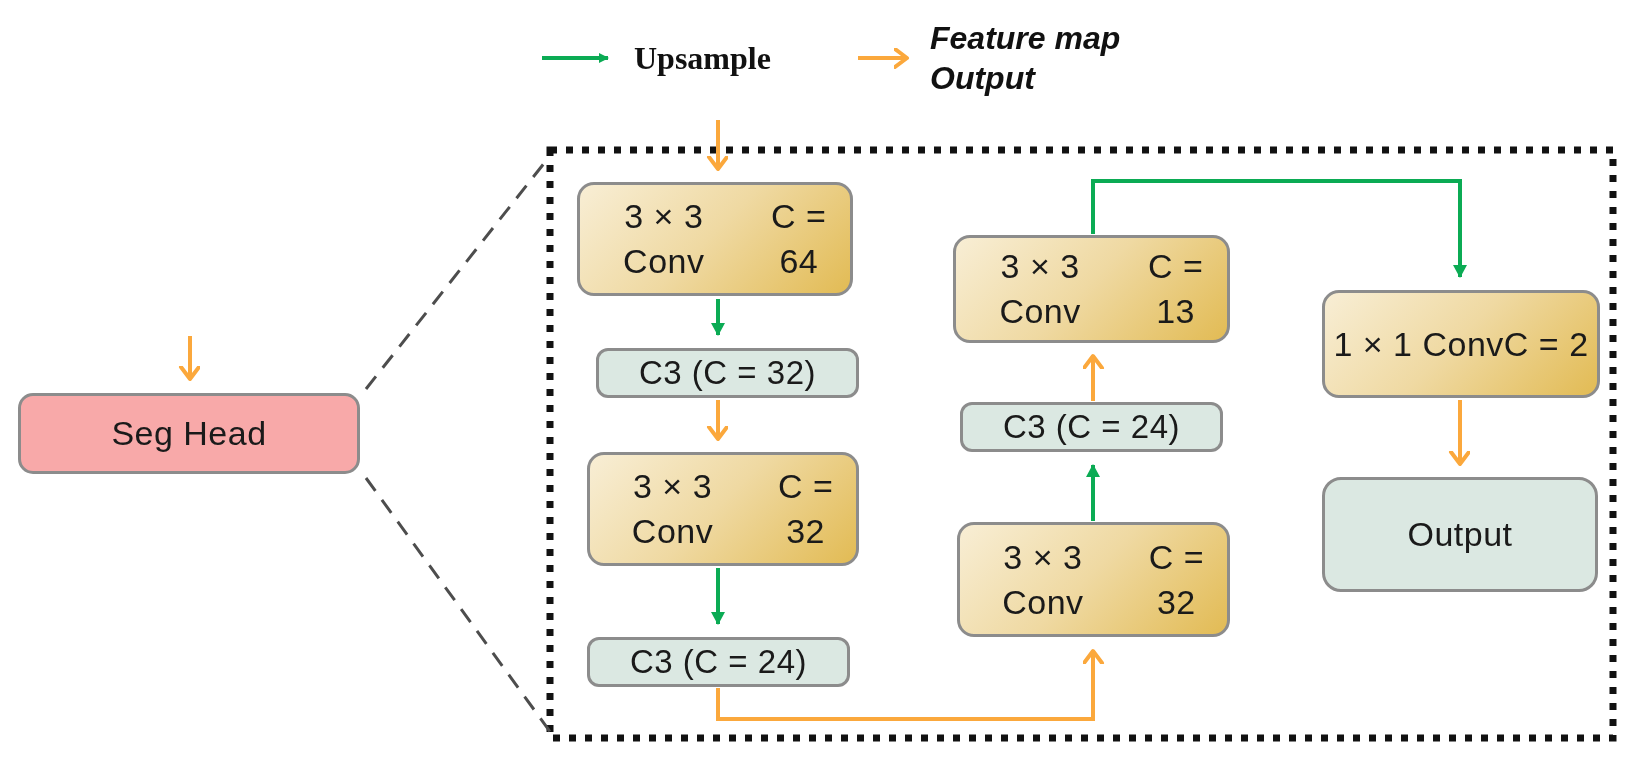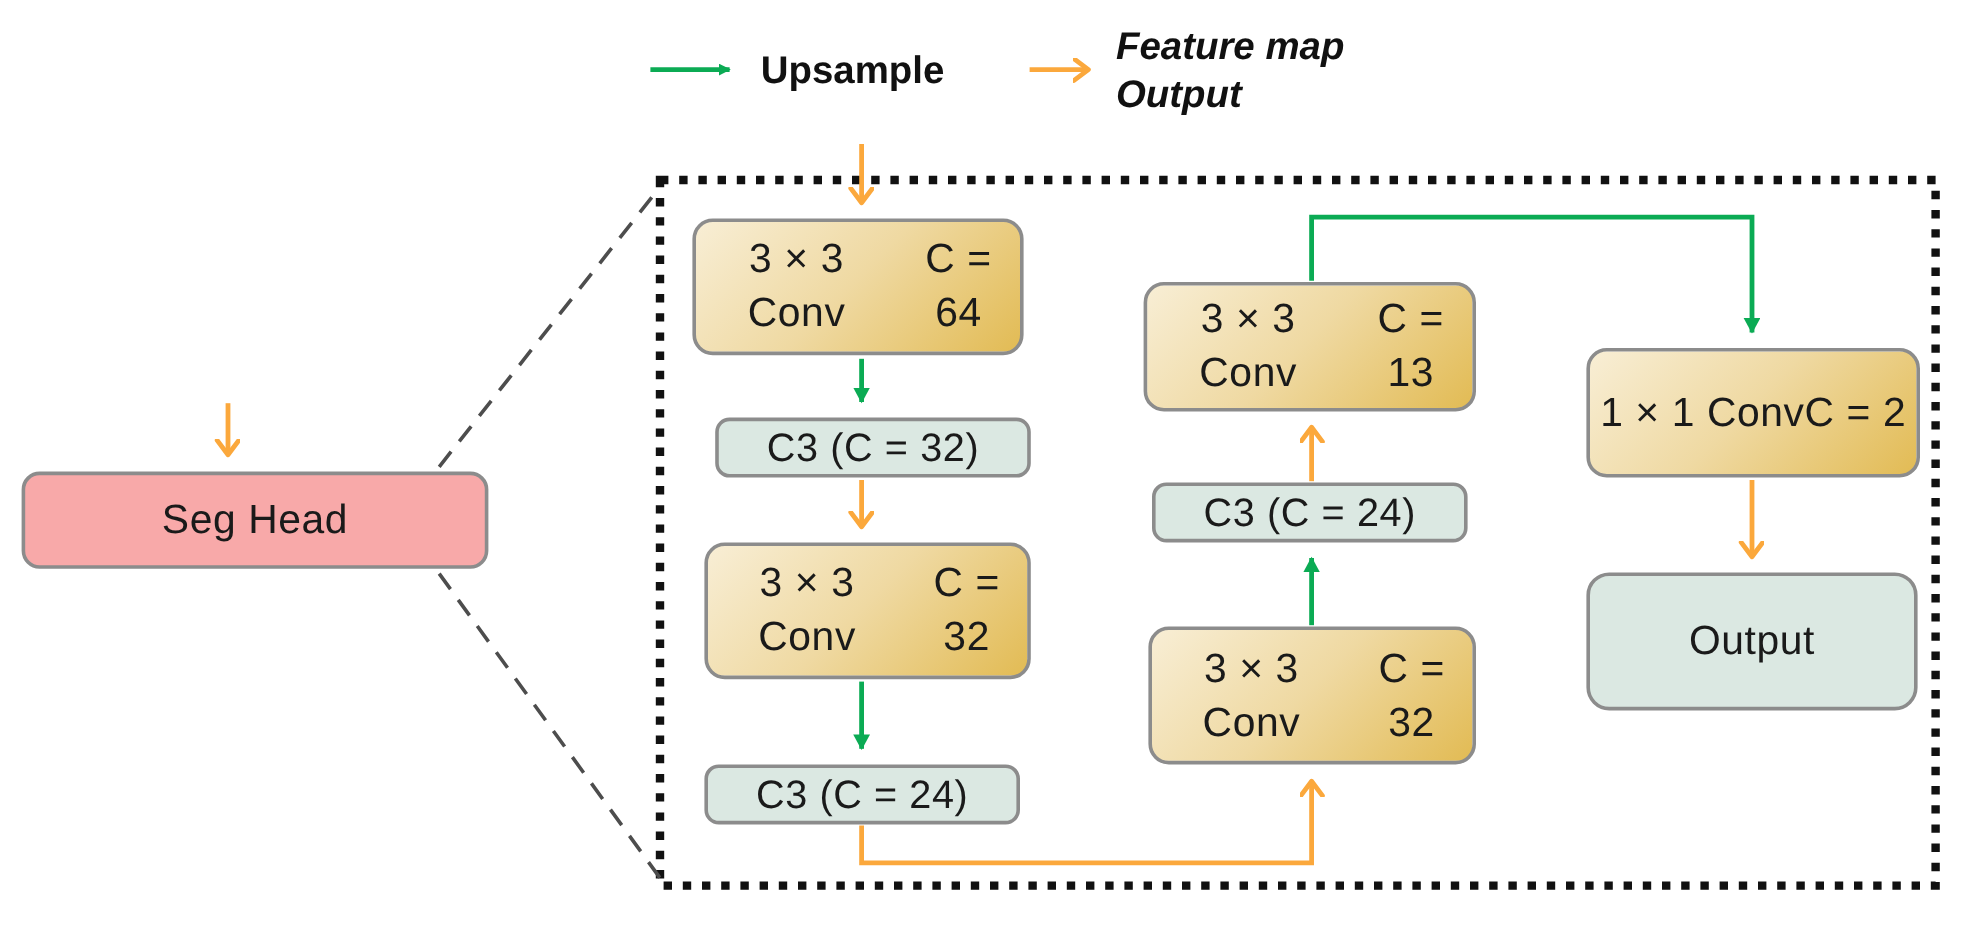--- a/index.html
+++ b/index.html
@@ -89,34 +89,34 @@
     <path d="M718,299 V335" fill="none" stroke="#0bab54" stroke-width="4" marker-end="url(#headGreen)"></path>
     <path d="M718,568 V624" fill="none" stroke="#0bab54" stroke-width="4" marker-end="url(#headGreen)"></path>
     <path d="M1093,521 V465" fill="none" stroke="#0bab54" stroke-width="4" marker-end="url(#headGreen)"></path>
     <path d="M1093,234 V181 H1460 V277" fill="none" stroke="#0bab54" stroke-width="4" marker-end="url(#headGreen)"></path>
   </svg>
 
   <div class="legend-item" style="left:540px;top:38px;">
     <svg width="82" height="16" viewBox="0 0 82 16">
       <path d="M2,8 H68" stroke="#0bab54" stroke-width="4" fill="none" marker-end="url(#headGreenSmall)"></path>
     </svg>
-    <span class="legend-label" style="margin-left:12px;">Upsample</span>
+    <span class="legend-label" style="margin-left:12px;font-family:Liberation Serif, serif;">Upsample</span>
   </div>
 
   <div class="legend-item" style="left:856px;top:18px;font-style:italic;">
     <svg width="66" height="78" viewBox="0 0 66 78" style="flex:none;">
       <path d="M2,39 H50" stroke="#fba83c" stroke-width="4" fill="none" marker-end="url(#headOrange)"></path>
     </svg>
     <span class="legend-label" style="margin-left:8px;">
       <span style="display:block;">Feature map</span>
       <span style="display:block;">Output</span>
     </span>
   </div>
 
-  <div class="node seg" style="left:18px;top:393px;width:389px;height:81px;">
+  <div class="node seg" style="left:18px;top:393px;width:342px;height:81px;">
     <span>Seg Head</span>
   </div>
 
   <div class="node conv" style="left:577px;top:182px;width:276px;height:114px;">
     <span>3 × 3 Conv</span>
     <span>C = 64</span>
   </div>
 
   <div class="node c3" style="left:596px;top:348px;width:263px;height:50px;">
     <span>C3 (C = 32)</span>

